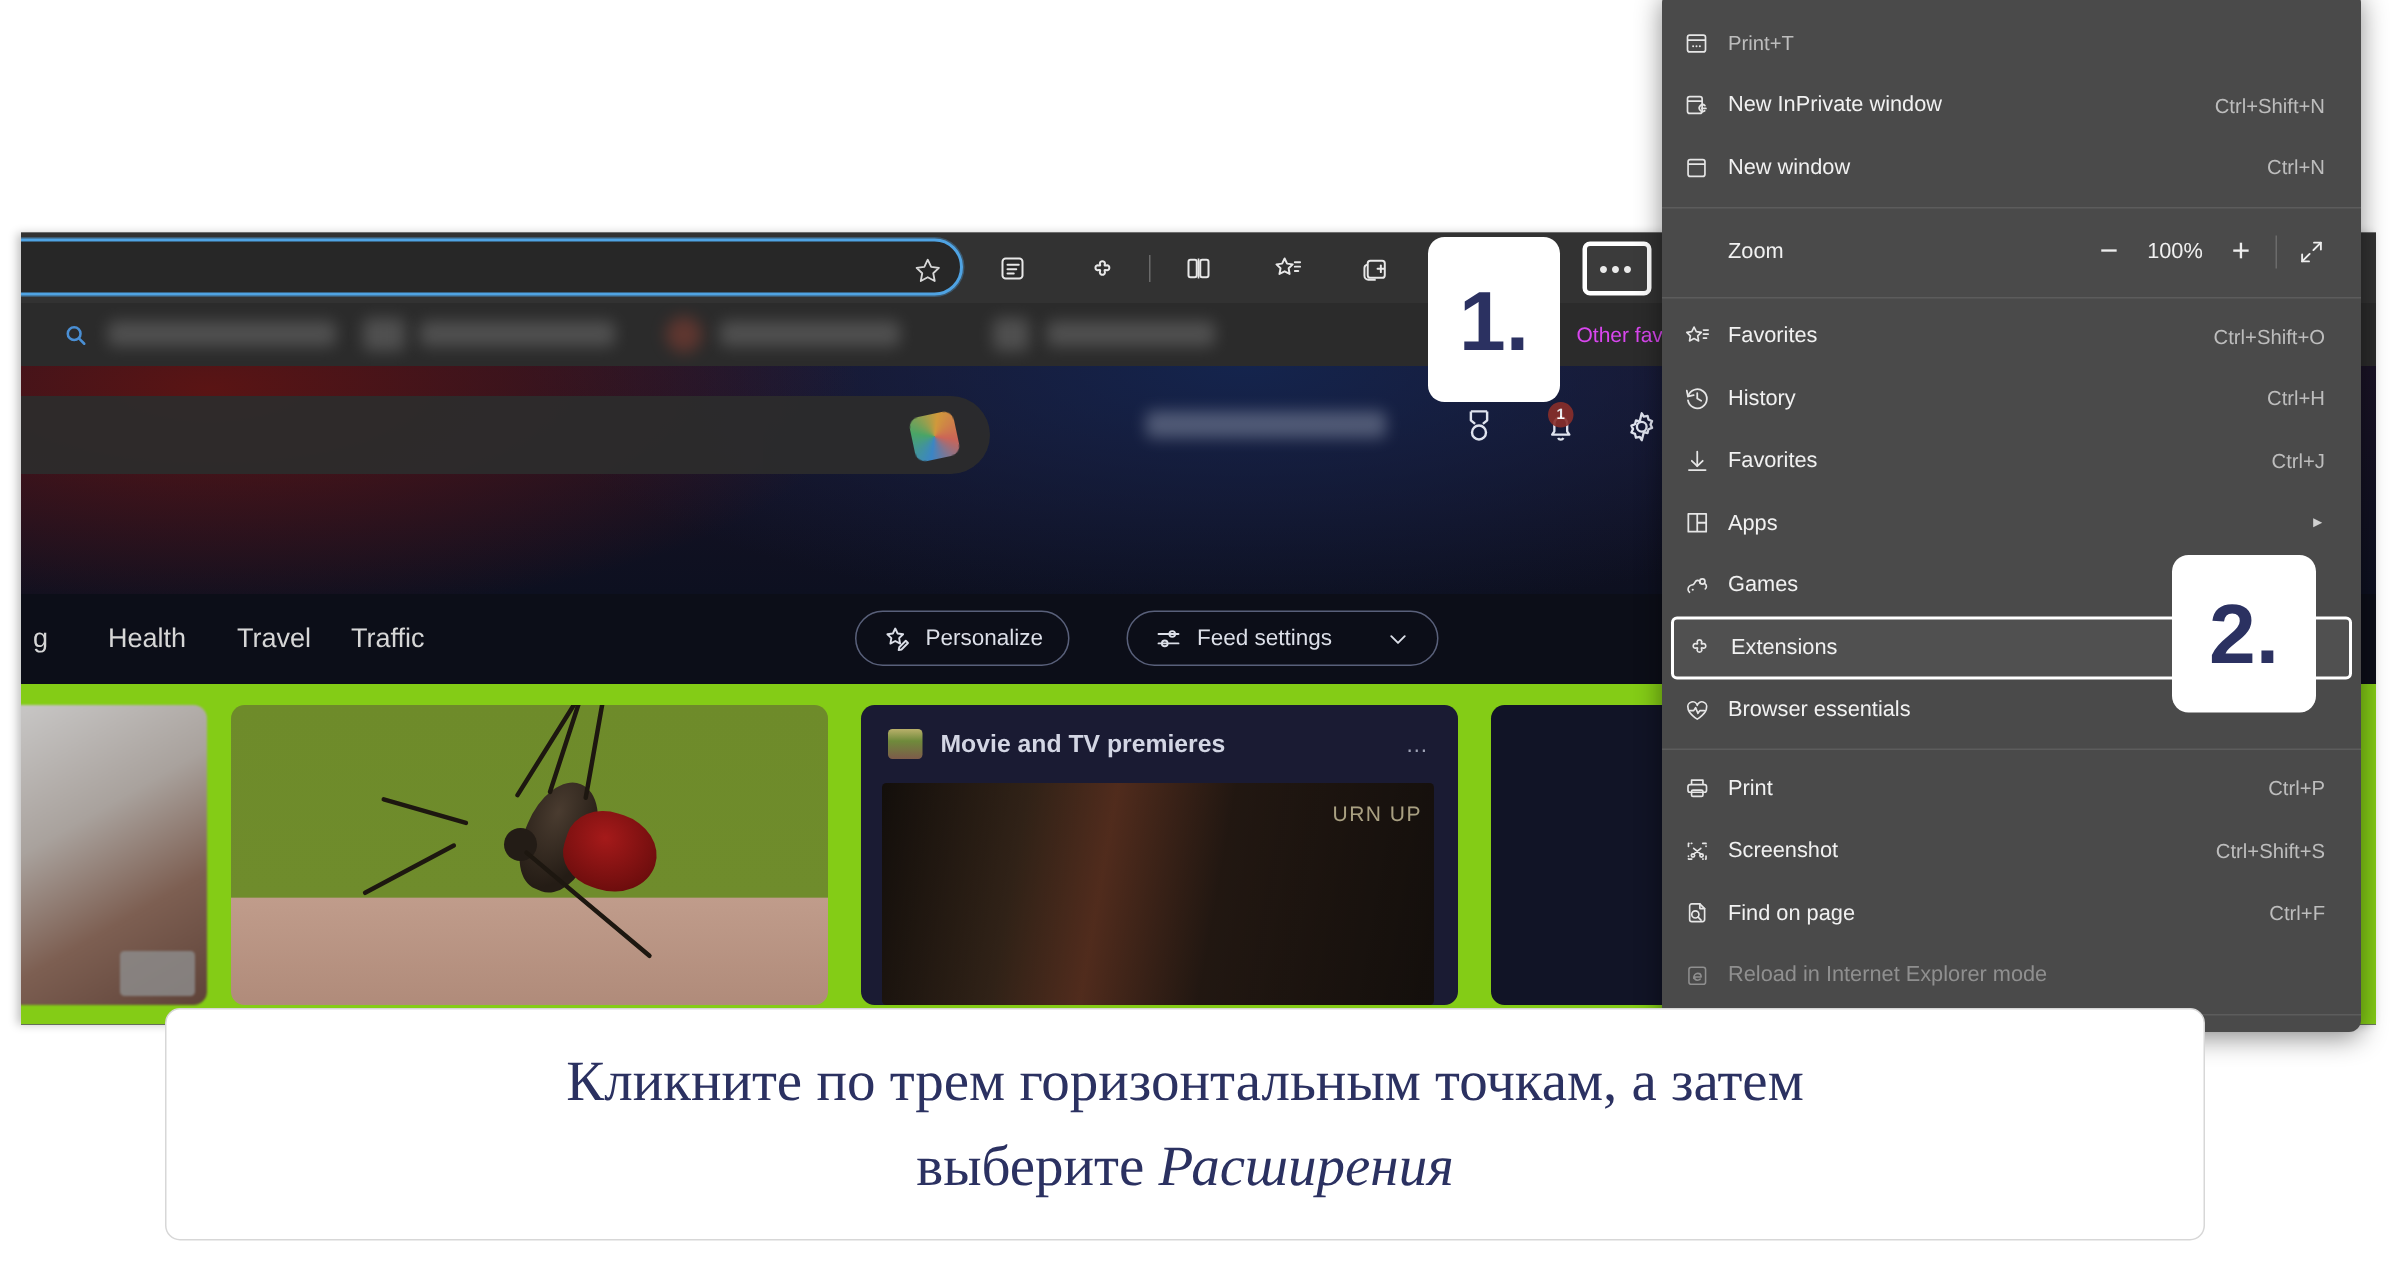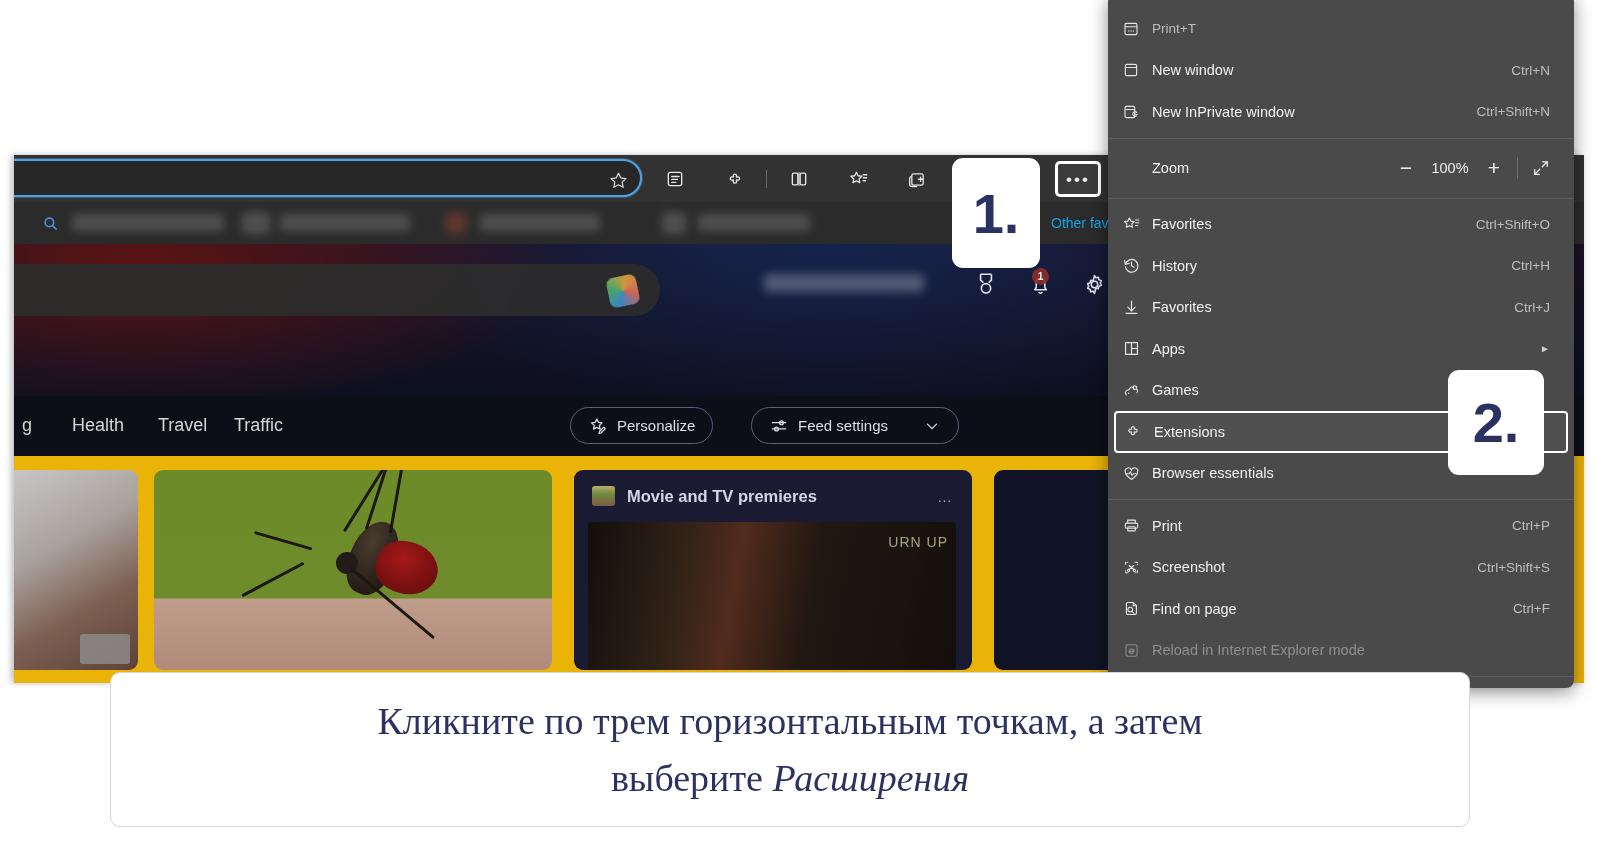--- a/index.html
+++ b/index.html
@@ -84,21 +84,21 @@
     height:17px;border-radius:4px;
     background:#6e6e6e; opacity:.55;
     filter:blur(5px);
   }
   #fav-search-icon{
     position:absolute;left:28px;top:13px;width:17px;height:17px;
     color:#4a8fd4;
   }
   #other-fav-label{
     position:absolute; left:1037px; top:13px;
-    font-size:14px; color:#0ea5e9;
+    font-size:14px; color:#d946ef;
     white-space:nowrap;
   }
 
   
   #page-view{
     position:absolute; left:0; top:89px;
     width:100%; height:439px;
     background:#0b0d1a;
     overflow:hidden;
   }
@@ -162,21 +162,21 @@
     display:flex;align-items:center;
     gap:9px; padding:0 17px;
     color:#dcdfe8; font-size:15px;
     background:transparent;
     box-sizing:border-box;
   }
 
   
   #feed{
     position:absolute;left:0;top:212px;width:100%;height:227px;
-    background:#eab308;
+    background:#84cc16;
   }
   .card{
     position:absolute; top:14px;
     border-radius:9px; overflow:hidden;
   }
   #card-left{ left:-42px; width:166px; height:200px;
     background:linear-gradient(150deg,#cfcfcf 0%, #a9a29d 42%, #7d5f52 70%, #5e4238 100%);
     filter:blur(.6px);
   }
   #card-left-thumb{
@@ -501,38 +501,38 @@
         <circle cx="12" cy="14.5" r=".9" fill="#e6e6e6" stroke="none"></circle>
         <circle cx="15" cy="14.5" r=".9" fill="#e6e6e6" stroke="none"></circle>
       </svg>
     </span>
     <span class="mi-accel">Print+T</span>
   </div>
 
   <div class="menu-row">
     <span class="mi-ico">
       <svg width="18" height="18" viewBox="0 0 24 24" fill="none" stroke="#e6e6e6" stroke-width="1.5">
-        <rect x="4.5" y="4.5" width="15" height="15" rx="2"></rect>
-        <line x1="4.5" y1="8.6" x2="19.5" y2="8.6"></line>
-      </svg>
-    </span>
-    <span class="mi-label">New window</span>
-    <span class="mi-accel">Ctrl+N</span>
-  </div>
-
-  <div class="menu-row">
-    <span class="mi-ico">
-      <svg width="18" height="18" viewBox="0 0 24 24" fill="none" stroke="#e6e6e6" stroke-width="1.5">
         <rect x="4" y="4.5" width="13" height="15" rx="2"></rect>
         <line x1="4" y1="8.6" x2="17" y2="8.6"></line>
         <path d="M19.5 12.5a3 3 0 1 0-.2 4.6M16.8 15h3.6" stroke-linecap="round"></path>
       </svg>
     </span>
     <span class="mi-label">New InPrivate window</span>
     <span class="mi-accel">Ctrl+Shift+N</span>
+  </div>
+
+  <div class="menu-row">
+    <span class="mi-ico">
+      <svg width="18" height="18" viewBox="0 0 24 24" fill="none" stroke="#e6e6e6" stroke-width="1.5">
+        <rect x="4.5" y="4.5" width="15" height="15" rx="2"></rect>
+        <line x1="4.5" y1="8.6" x2="19.5" y2="8.6"></line>
+      </svg>
+    </span>
+    <span class="mi-label">New window</span>
+    <span class="mi-accel">Ctrl+N</span>
   </div>
 
   <div class="menu-sep"></div>
 
   <div id="zoom-row">
     <span id="zoom-label">Zoom</span>
     <span class="zoom-ctl">−</span>
     <span id="zoom-value">100%</span>
     <span class="zoom-ctl">+</span>
     <span id="zoom-divider"></span>

